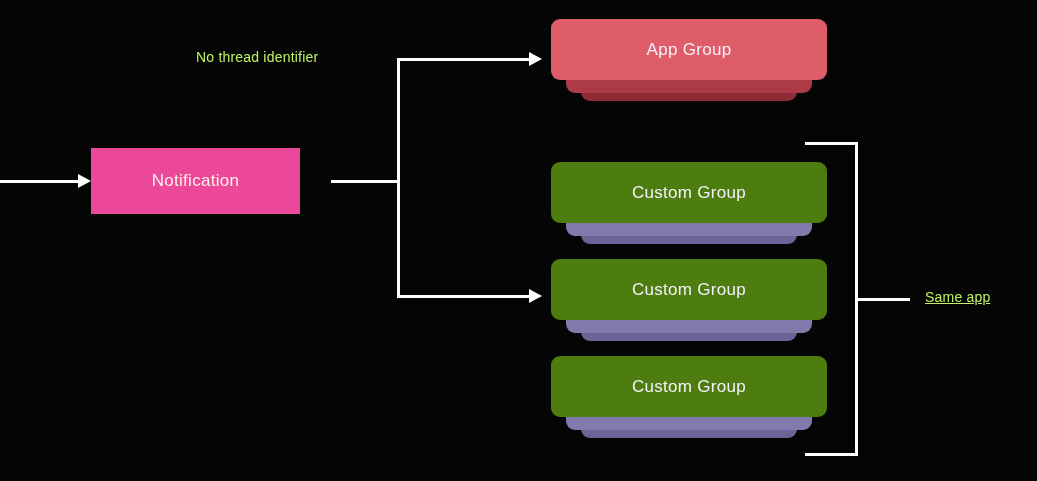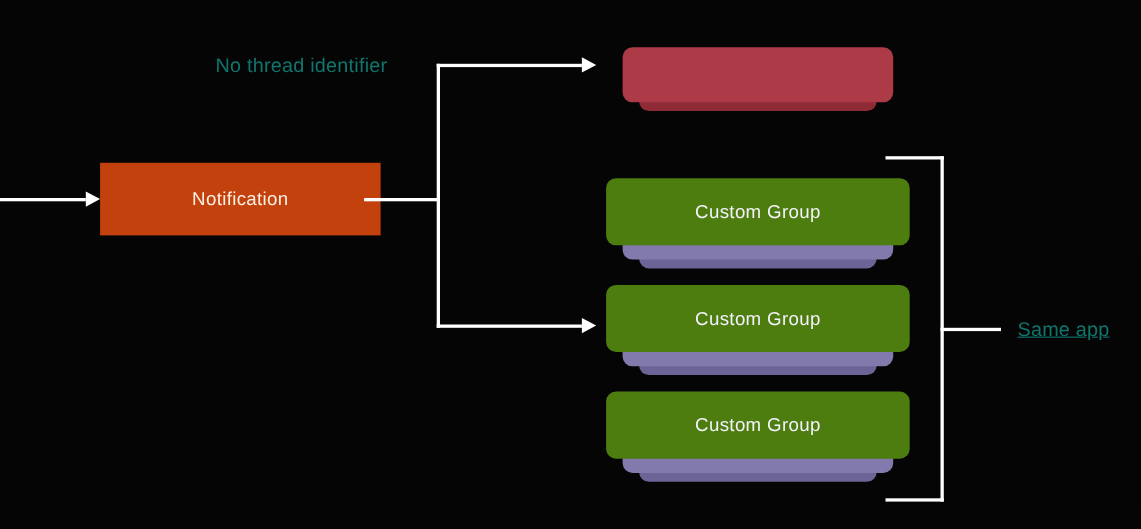--- a/index.html
+++ b/index.html
@@ -21,23 +21,23 @@
     width: 1037px;
     height: 481px;
     background: #050505;
   }
 
   
   .notif-box {
     position: absolute;
     left: 91px;
     top: 148px;
-    width: 255px;
+    width: 209px;
     height: 66px;
-    background: #c2410c;
+    background: #ec4899;
     box-sizing: border-box;
     display: flex;
     align-items: center;
     justify-content: center;
   }
   .notif-label {
     color: #fdf1e6;
     font-size: 17px;
     letter-spacing: 0.3px;
   }
@@ -105,22 +105,22 @@
     width: 0;
     height: 0;
     border-top: 7px solid transparent;
     border-bottom: 7px solid transparent;
     border-left: 13px solid #ffffff;
   }
 
   
   .edge-label {
     position: absolute;
-    color: #0f766e;
-    font-size: 18px;
+    color: #bef264;
+    font-size: 14px;
     white-space: nowrap;
     letter-spacing: 0.2px;
   }
 </style>
 </head>
 <body>
 
 <div id="stage">
 
   <div class="line h-line" style="left:0px; top:180px; width:78px;"></div>
@@ -137,20 +137,23 @@
   <div class="arrow-head" style="left:529px; top:52px;"></div>
 
   <div class="line h-line" style="left:397px; top:295px; width:132px;"></div>
   <div class="arrow-head" style="left:529px; top:289px;"></div>
 
   <div class="edge-label" style="left:196px; top:49px;">No thread identifier</div>
 
   <div class="card-stack stack-red" style="left:551px; top:19px;">
     <div class="card-layer layer-3"></div>
     <div class="card-layer layer-2"></div>
+    <div class="card-layer layer-1">
+      <span class="card-label">App Group</span>
+    </div>
   </div>
 
   <div class="card-stack stack-purple" style="left:551px; top:162px;">
     <div class="card-layer layer-3"></div>
     <div class="card-layer layer-2"></div>
     <div class="card-layer layer-1">
       <span class="card-label">Custom Group</span>
     </div>
   </div>
 

